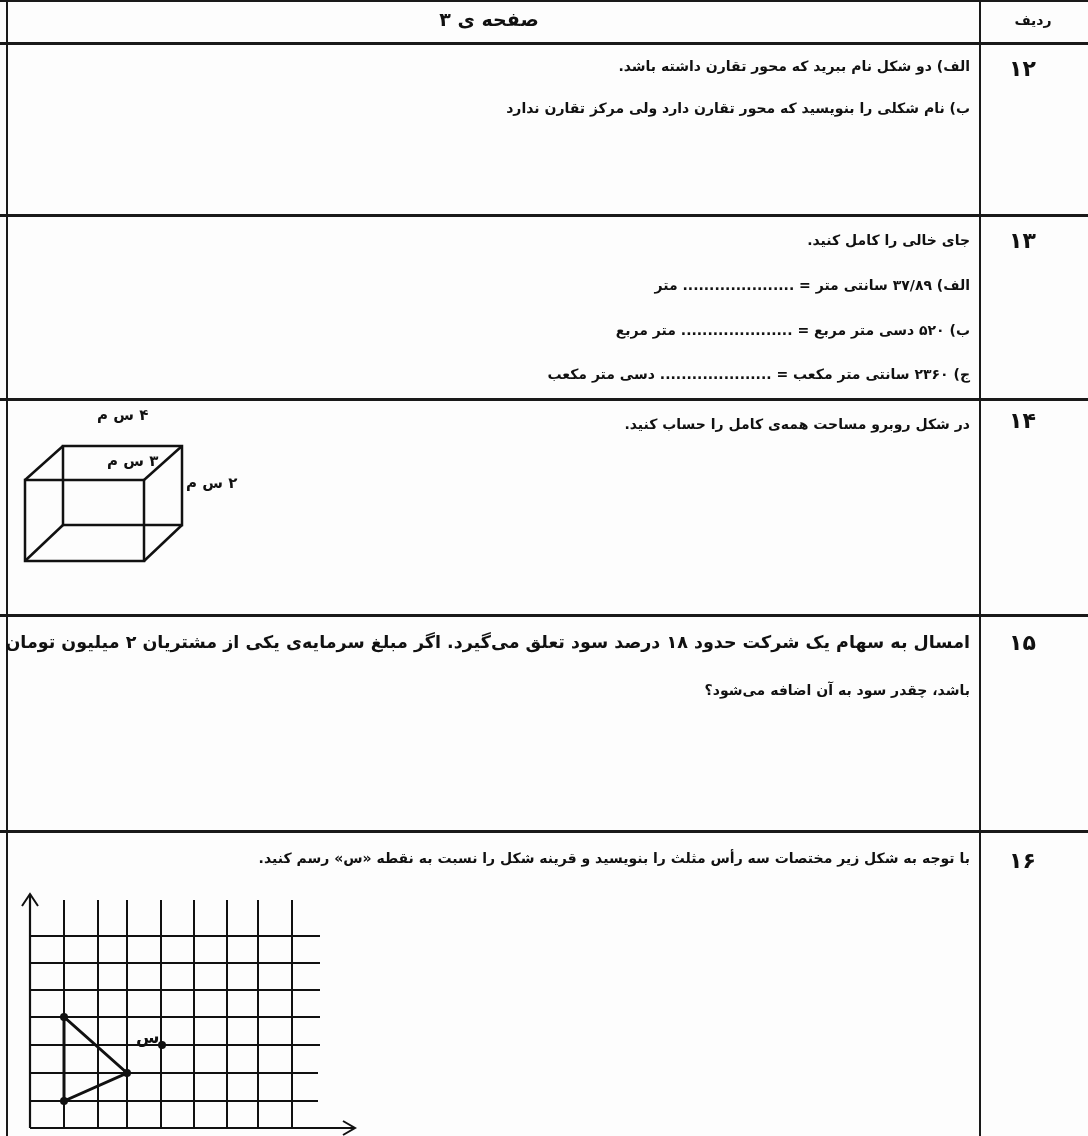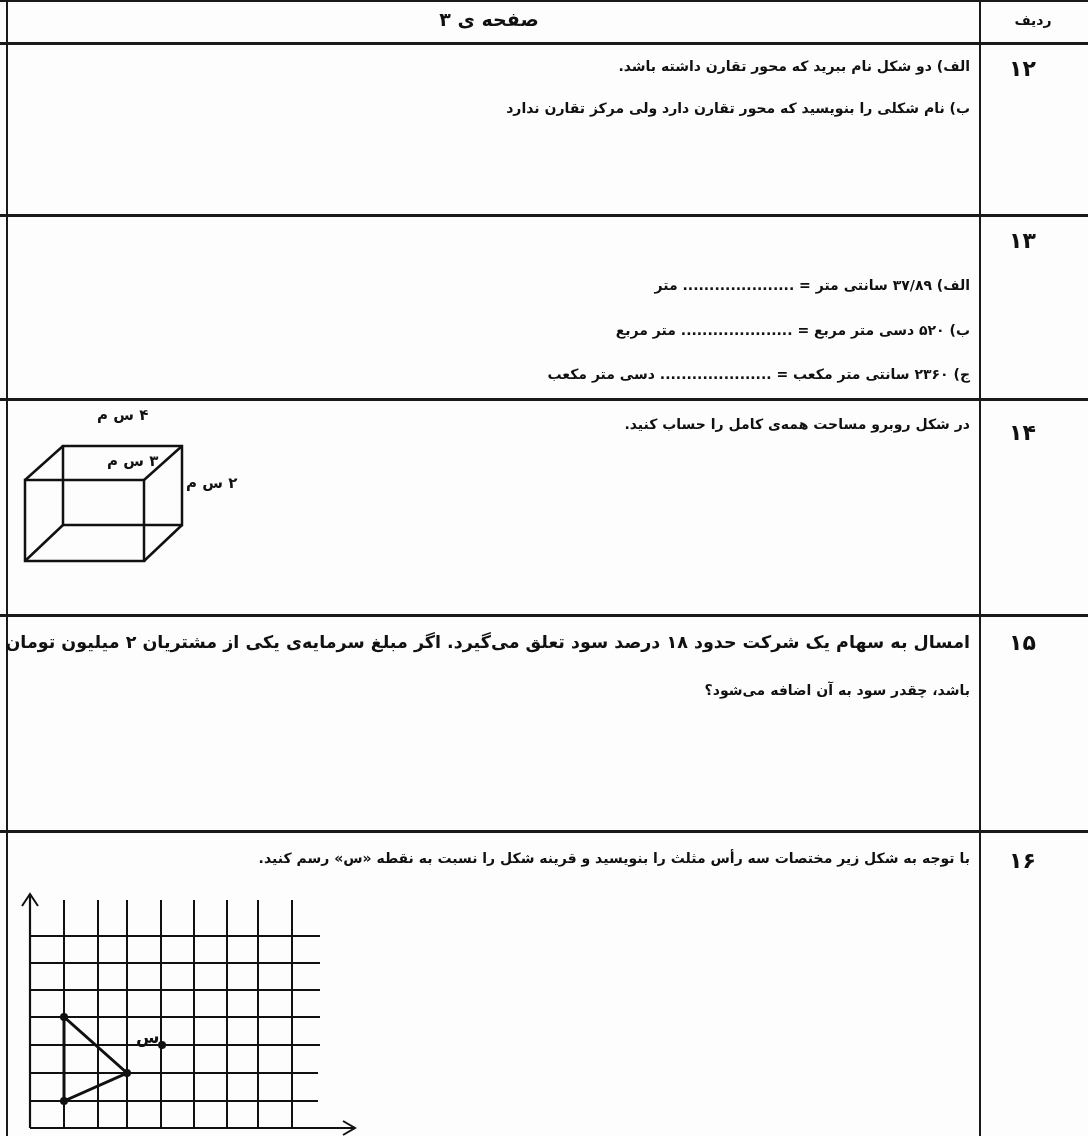--- a/index.html
+++ b/index.html
@@ -40,25 +40,26 @@
   <div class="vline" style="left:6px;top:0;height:1136px;"></div>
 
   <div class="header-title">صفحه ی ۳</div>
   <div class="header-radif">ردیف</div>
 
   <div class="qnum" style="top:56px;">۱۲</div>
   <div class="cell-text q-line" style="top:54px;right:118px;">الف) دو شکل نام ببرید که محور تقارن داشته باشد.</div>
   <div class="cell-text q-line" style="top:96px;right:118px;">ب) نام شکلی را بنویسید که محور تقارن دارد ولی مرکز تقارن ندارد</div>
 
   <div class="qnum" style="top:228px;text-align:center;">۱۳</div>
+  <div class="cell-text q-line" style="top:228px;right:118px;">جای خالی را کامل کنید.</div>
   <div class="cell-text q-line" style="top:273px;right:118px;">الف) ۳۷/۸۹ سانتی متر = ..................... متر</div>
   <div class="cell-text q-line" style="top:318px;right:118px;">ب) ۵۲۰ دسی متر مربع = ..................... متر مربع</div>
   <div class="cell-text q-line" style="top:362px;right:118px;">ج) ۲۳۶۰ سانتی متر مکعب = ..................... دسی متر مکعب</div>
 
-  <div class="qnum" style="top:420px;">۱۴</div>
+  <div class="qnum" style="top:408px;">۱۴</div>
   <div class="cell-text q-line" style="top:412px;right:118px;">در شکل روبرو مساحت همه‌ی کامل را حساب کنید.</div>
 
   <svg style="left:0;top:400px;" width="300" height="200" viewBox="0 0 300 200">
     <g stroke="#111" stroke-width="2.5" fill="none">
 
       <rect x="63" y="46" width="119" height="79"></rect>
 
       <rect x="25" y="80" width="119" height="81"></rect>
 
       <line x1="25" y1="80" x2="63" y2="46"></line>

